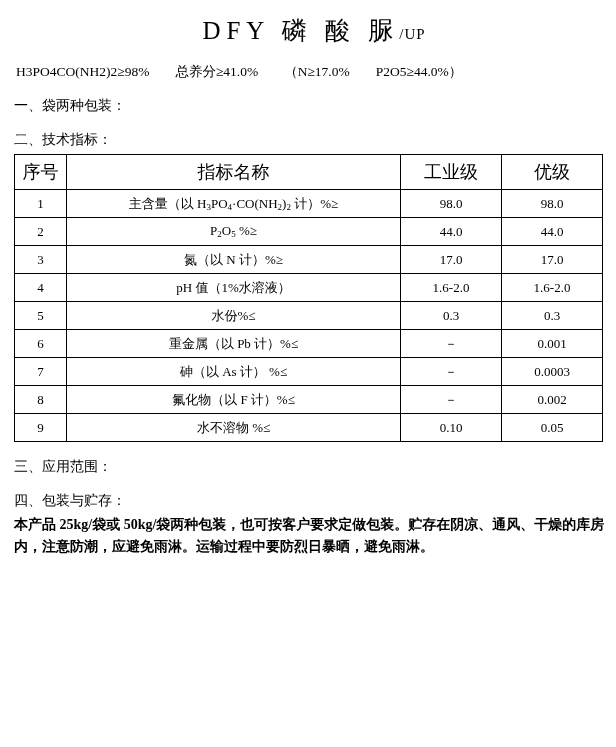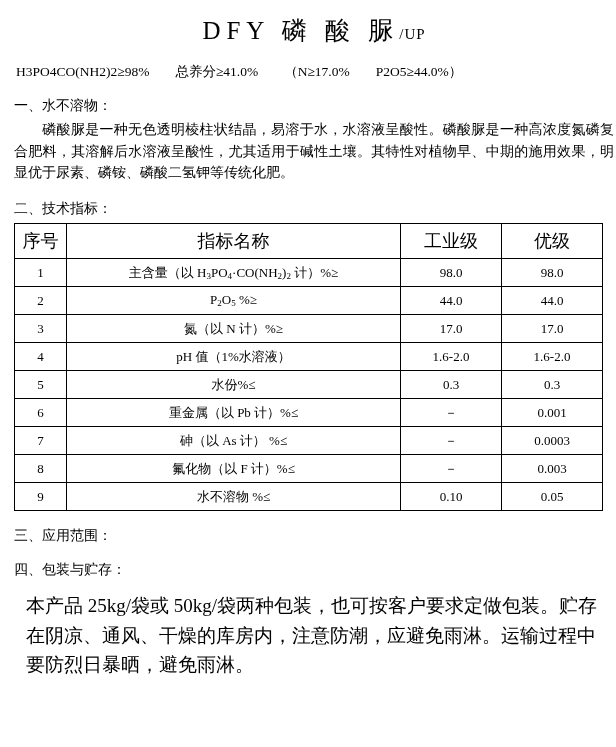--- a/index.html
+++ b/index.html
@@ -82,40 +82,40 @@
   }
   col.c1 { width: 52px; }
   col.c2 { width: 334px; }
   col.c3 { width: 101px; }
   col.c4 { width: 101px; }
   td.tall { height: 36px; }
   td.name { font-size: 13.5px; }
   sub { font-size: 9px; vertical-align: -0.25em; }
 
   .footer-para {
-    font-size: 19px;
+    font-size: 14px;
     line-height: 1.55;
-    margin: 12px;
+    margin: 0;
+    font-weight: bold;
   }
 </style>
 </head>
 <body>
 
 <div class="page">
 
   <div class="title">
     <span class="cn">DFY 磷  酸  脲</span><span class="sub">/UP</span>
   </div>
 
   <div class="formula-line">
     <span>H3PO4CO(NH2)2≥98%</span><span class="gap-1"></span><span>总养分≥41.0%</span><span class="gap-2"></span><span>（N≥17.0%</span><span class="gap-3"></span><span>P2O5≥44.0%）</span>
   </div>
 
-  <div class="section-head">一、水不溶物：</div>
-  <p class="para"><span class="indent"></span><span>磷酸脲是一种无色透明棱柱状结晶，易溶于水，水溶液呈酸性。磷酸脲是一种高浓度氮磷复合肥料，其溶解后水溶液呈酸性，尤其适用于碱性土壤。其特性对植物早、中期的施用效果，明显优于尿素、磷铵、磷酸二氢钾等传统化肥。</span></p>
+  <div class="section-head">一、袋两种包装：</div>
 
   <div class="section-head">二、技术指标：</div>
 
   <table class="spec">
     <colgroup>
       <col class="c1">
         <col class="c2">
         <col class="c3">
         <col class="c4">
     </colgroup>
@@ -167,21 +167,21 @@
         <tr>
           <td class="tall">7</td>
           <td class="name tall">砷（以 As 计）   %≤</td>
           <td class="tall">－</td>
           <td class="tall">0.0003</td>
         </tr>
         <tr>
           <td>8</td>
           <td class="name">氟化物（以 F 计）%≤</td>
           <td>－</td>
-          <td>0.003</td>
+          <td>0.002</td>
         </tr>
         <tr>
           <td>9</td>
           <td class="name">水不溶物  %≤</td>
           <td>0.10</td>
           <td>0.05</td>
         </tr>
       </tbody>
   </table>
 

